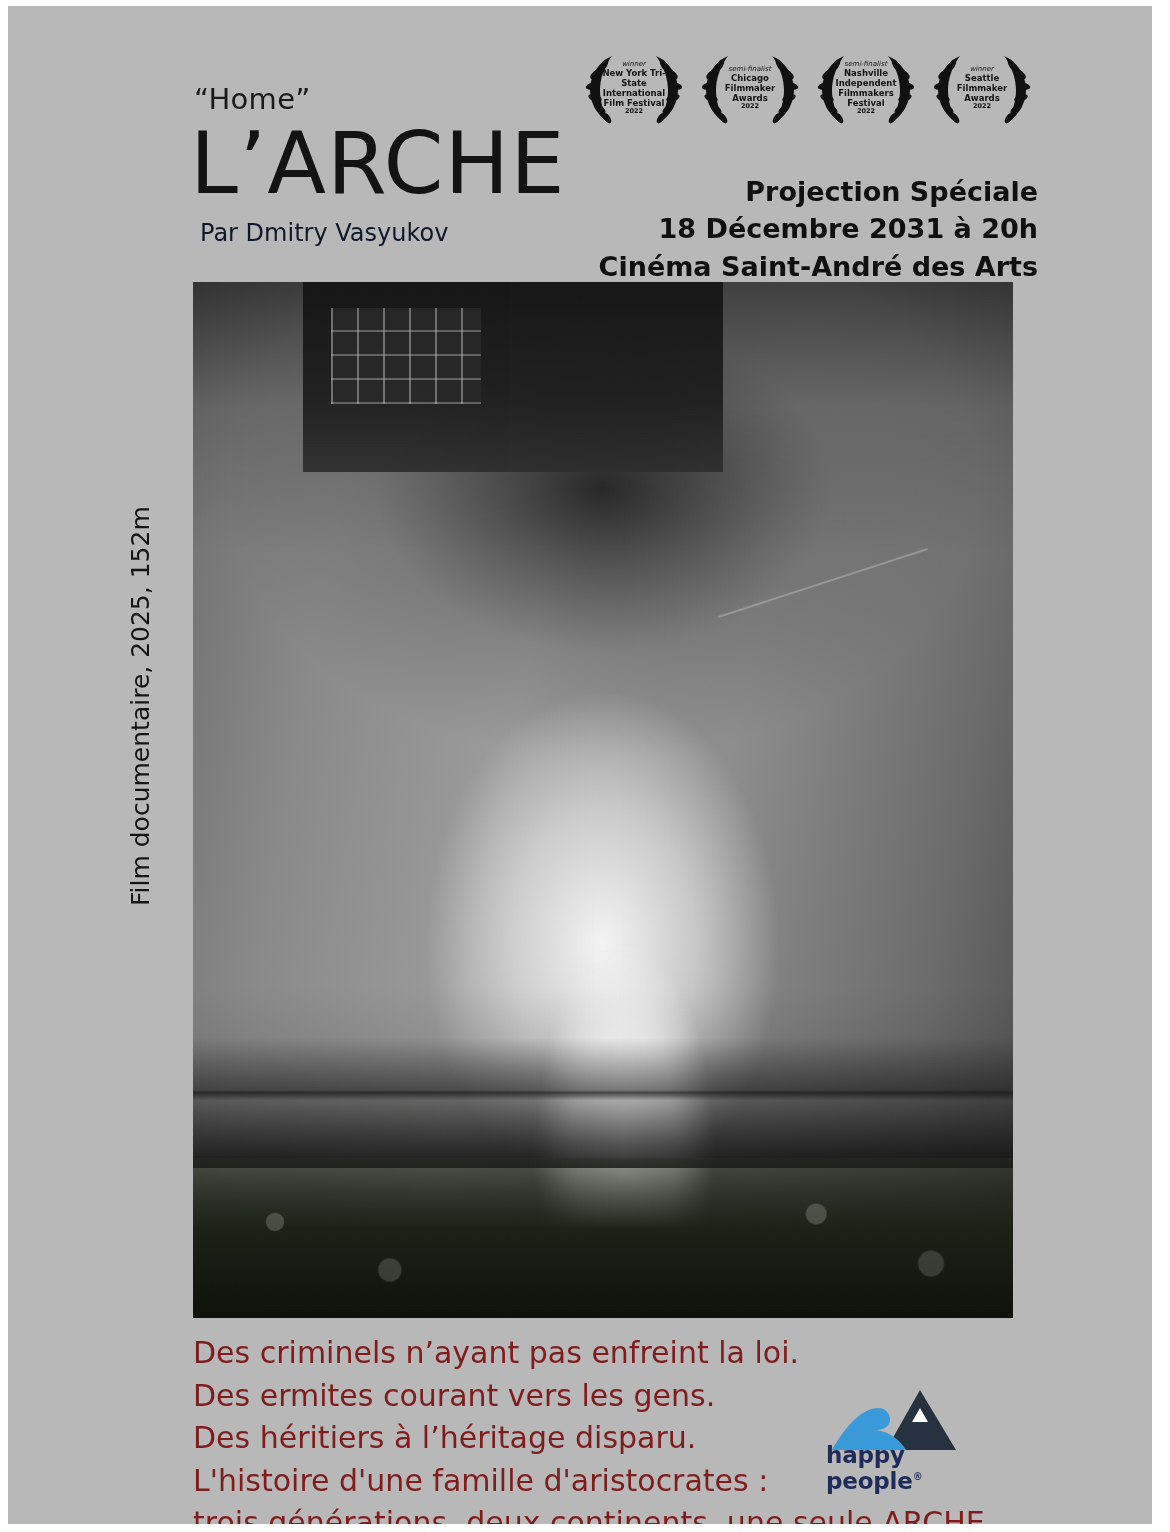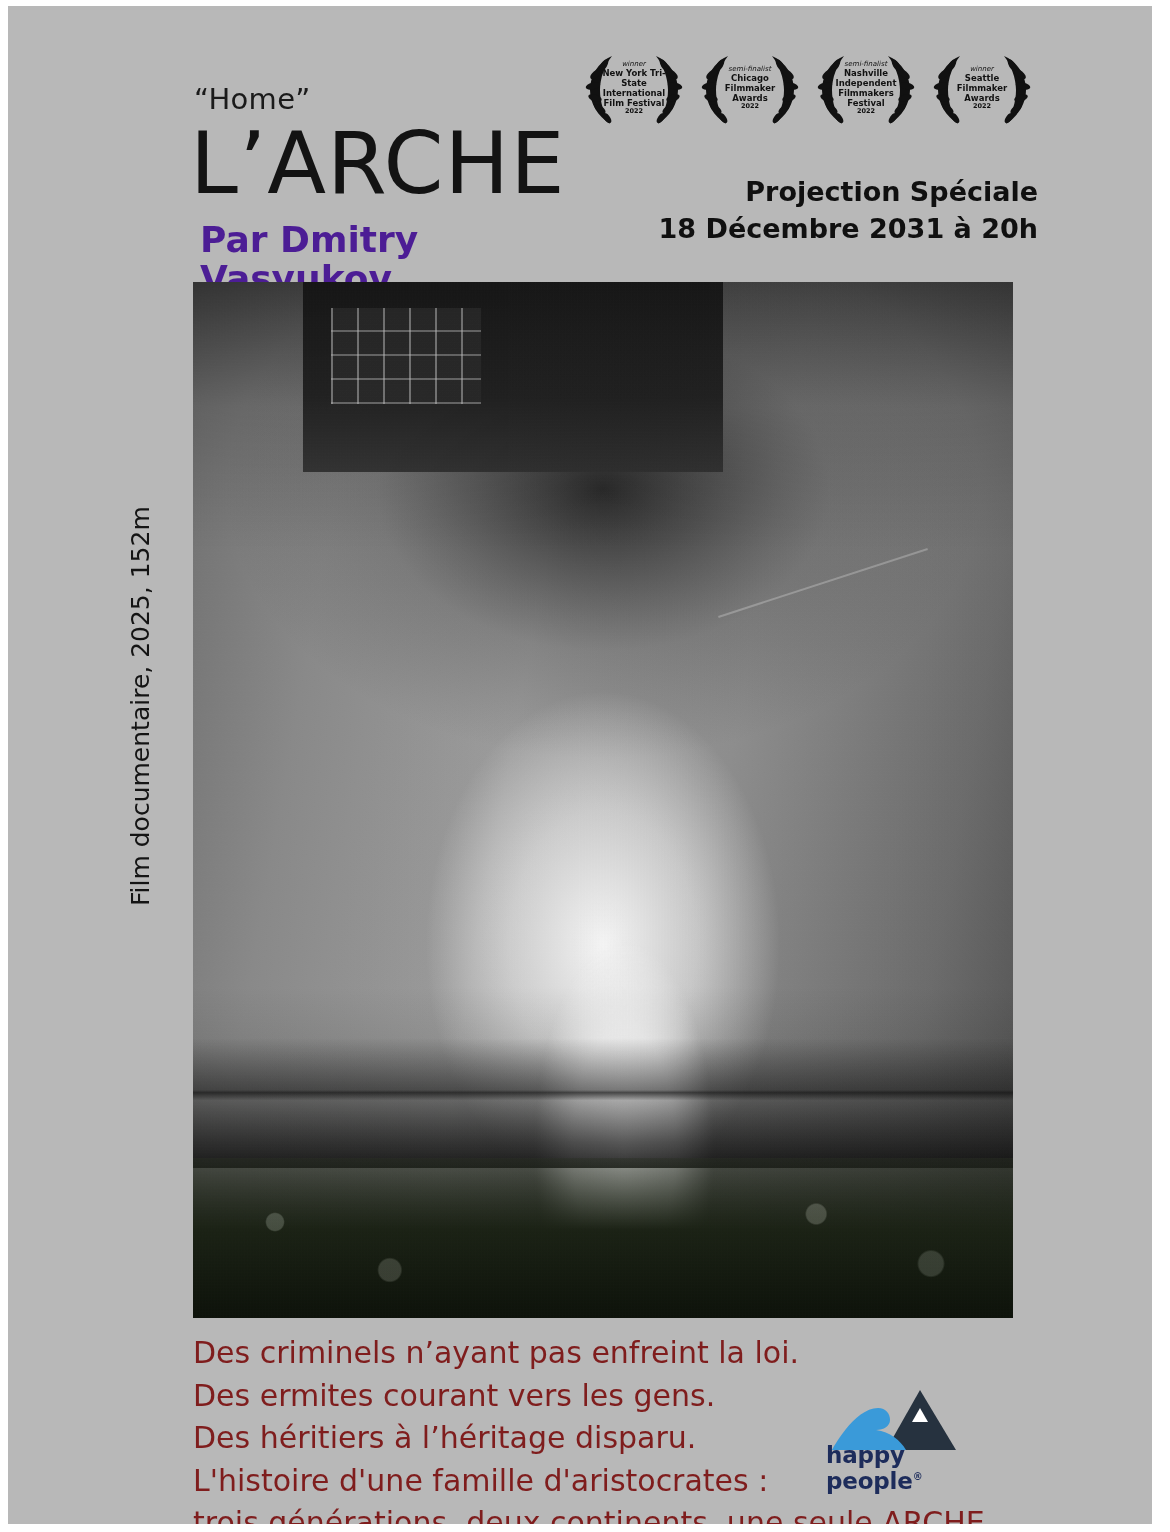--- a/index.html
+++ b/index.html
@@ -48,25 +48,24 @@
   }
   .main-title {
     font-size: 86px;
     letter-spacing: 1px;
     color: #131313;
     line-height: 1.0;
     margin: 0;
     font-weight: 400;
   }
   .director {
-    font-size: 36px;
-    color: #4c1d95;
+    font-size: 24px;
+    color: #0f172a;
     margin: 14px 0 0 10px;
     line-height: 1.1;
-    font-weight: bold;
   }
 
   
   .laurels {
     position: absolute;
     left: 570px;
     top: 40px;
     width: 460px;
     height: 86px;
     display: flex;
@@ -353,20 +352,21 @@
           <div class="lt-main">Seattle Filmmaker Awards</div>
           <div class="lt-year">2022</div>
         </div>
       </div>
 
     </div>
 
     <div class="screening">
       <div>Projection Spéciale</div>
       <div>18 Décembre 2031 à 20h</div>
+      <div>Cinéma Saint-André des Arts</div>
     </div>
   </div>
 
   <div class="photo">
     <div class="photo-inner">
       <div class="photo-doorway"></div>
       <div class="photo-dress"></div>
       <div class="photo-steps"></div>
       <div class="photo-foliage"></div>
       <div class="photo-scratch"></div>

